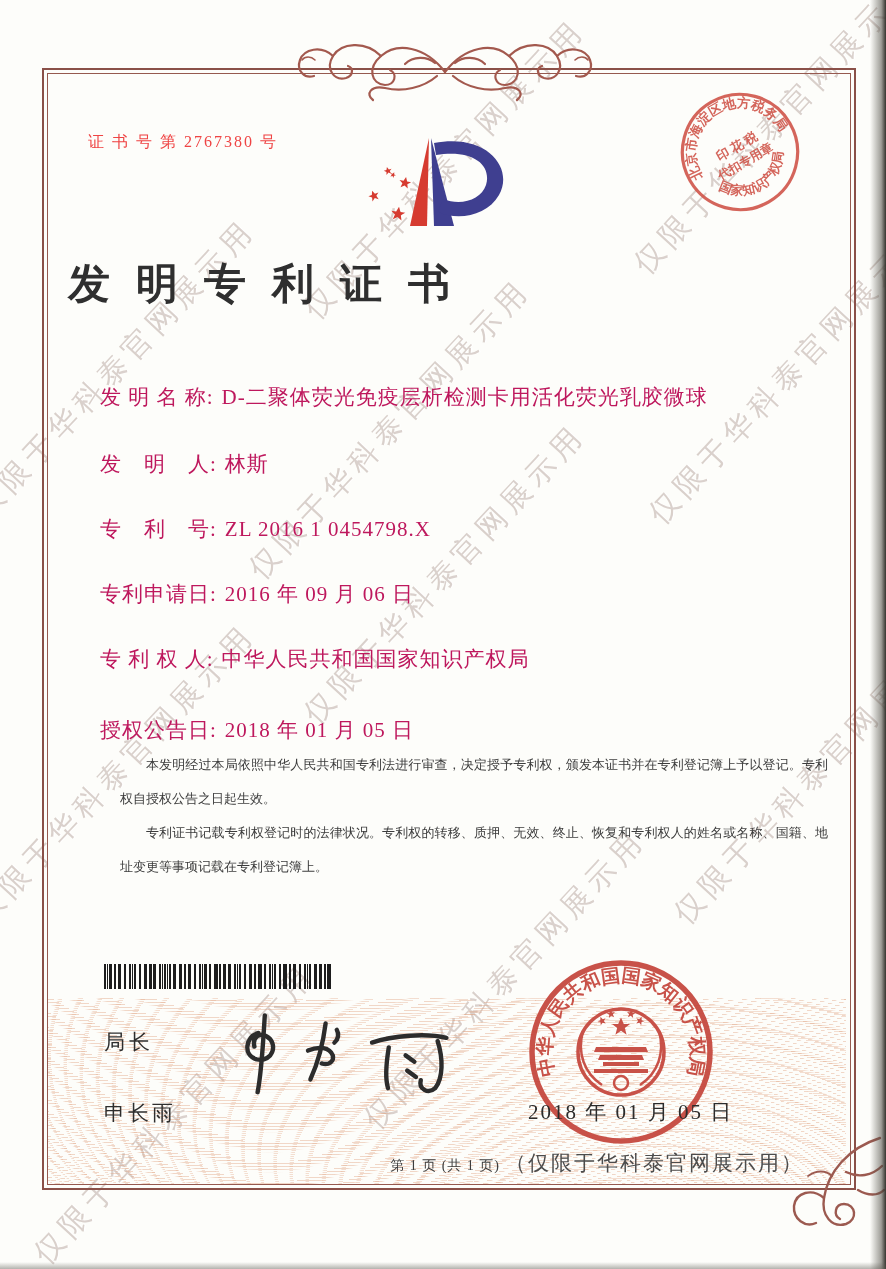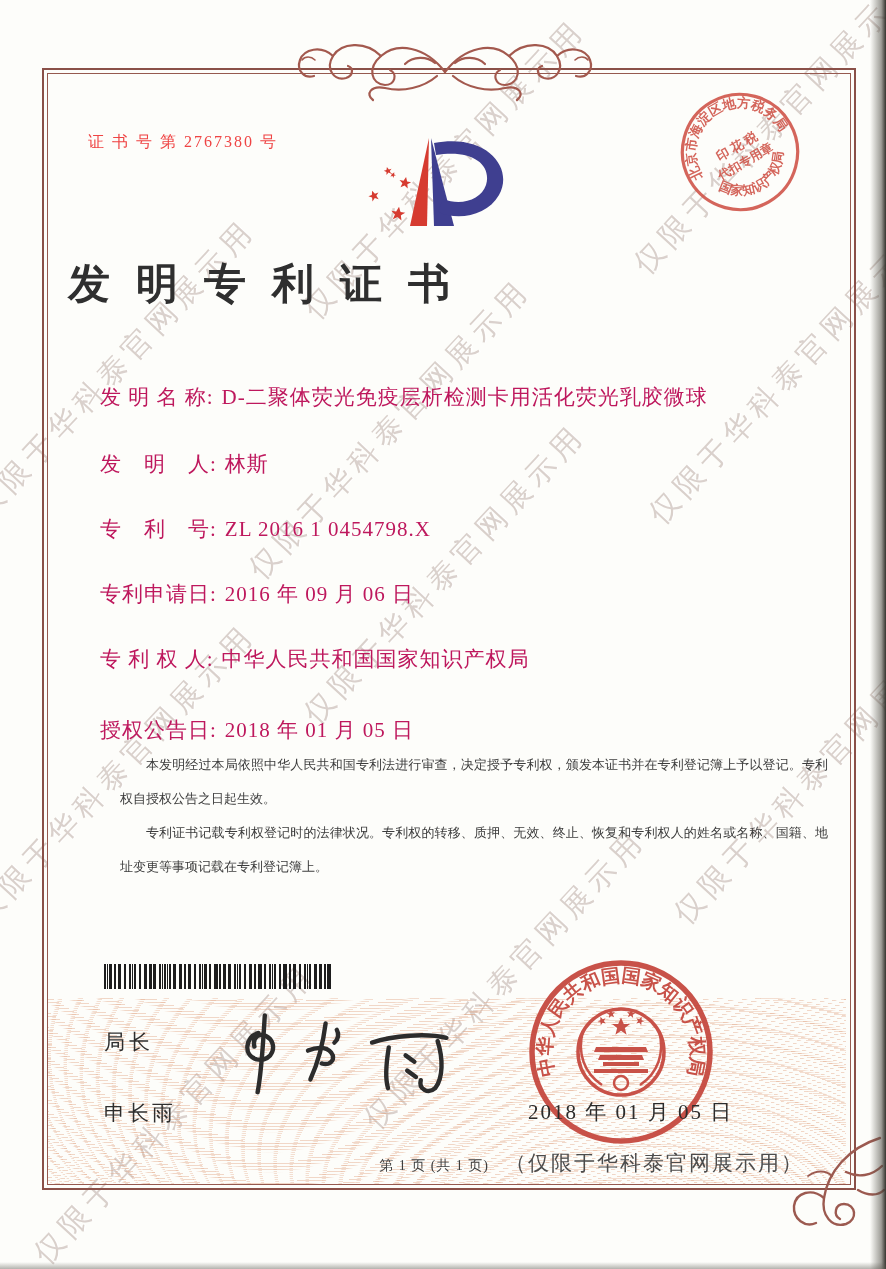--- a/index.html
+++ b/index.html
@@ -48,21 +48,21 @@
       repeating-linear-gradient(90deg,rgba(0,0,0,0) 0 3px,#1c1c1c 3px 4px,rgba(0,0,0,0) 4px 11px);}
   
   .director-title{position:absolute;left:104px;top:1028px;font-size:21px;letter-spacing:4px;color:#2e2e2e;}
   .director-name{position:absolute;left:104px;top:1066px;font-size:21px;letter-spacing:3px;color:#2e2e2e;margin-top:33px;}
   .autograph{position:absolute;left:228px;top:998px;}
   
   .seal{position:absolute;left:524px;top:955px;opacity:.93;}
   .seal-date{position:absolute;left:528px;top:1098px;font-size:21px;letter-spacing:2px;color:#2b2b2b;}
   .stamp{position:absolute;left:676px;top:88px;opacity:.9;}
   
-  .footer{position:absolute;top:1149px;right:82px;display:flex;align-items:baseline;gap:16px;}
+  .footer{position:absolute;top:1149px;right:82px;display:flex;align-items:baseline;gap:5px;}
   .footer .page{font-size:14px;color:#3d3d3d;letter-spacing:1px;}
   .footer .note{font-size:21px;color:#4c4c4c;letter-spacing:2px;}
   
   .top-flourish{position:absolute;left:285px;top:30px;}
   .corner-flourish{position:absolute;left:788px;top:1132px;}
   .logo{position:absolute;left:330px;top:95px;}
 </style>
 </head>
 <body>
 

